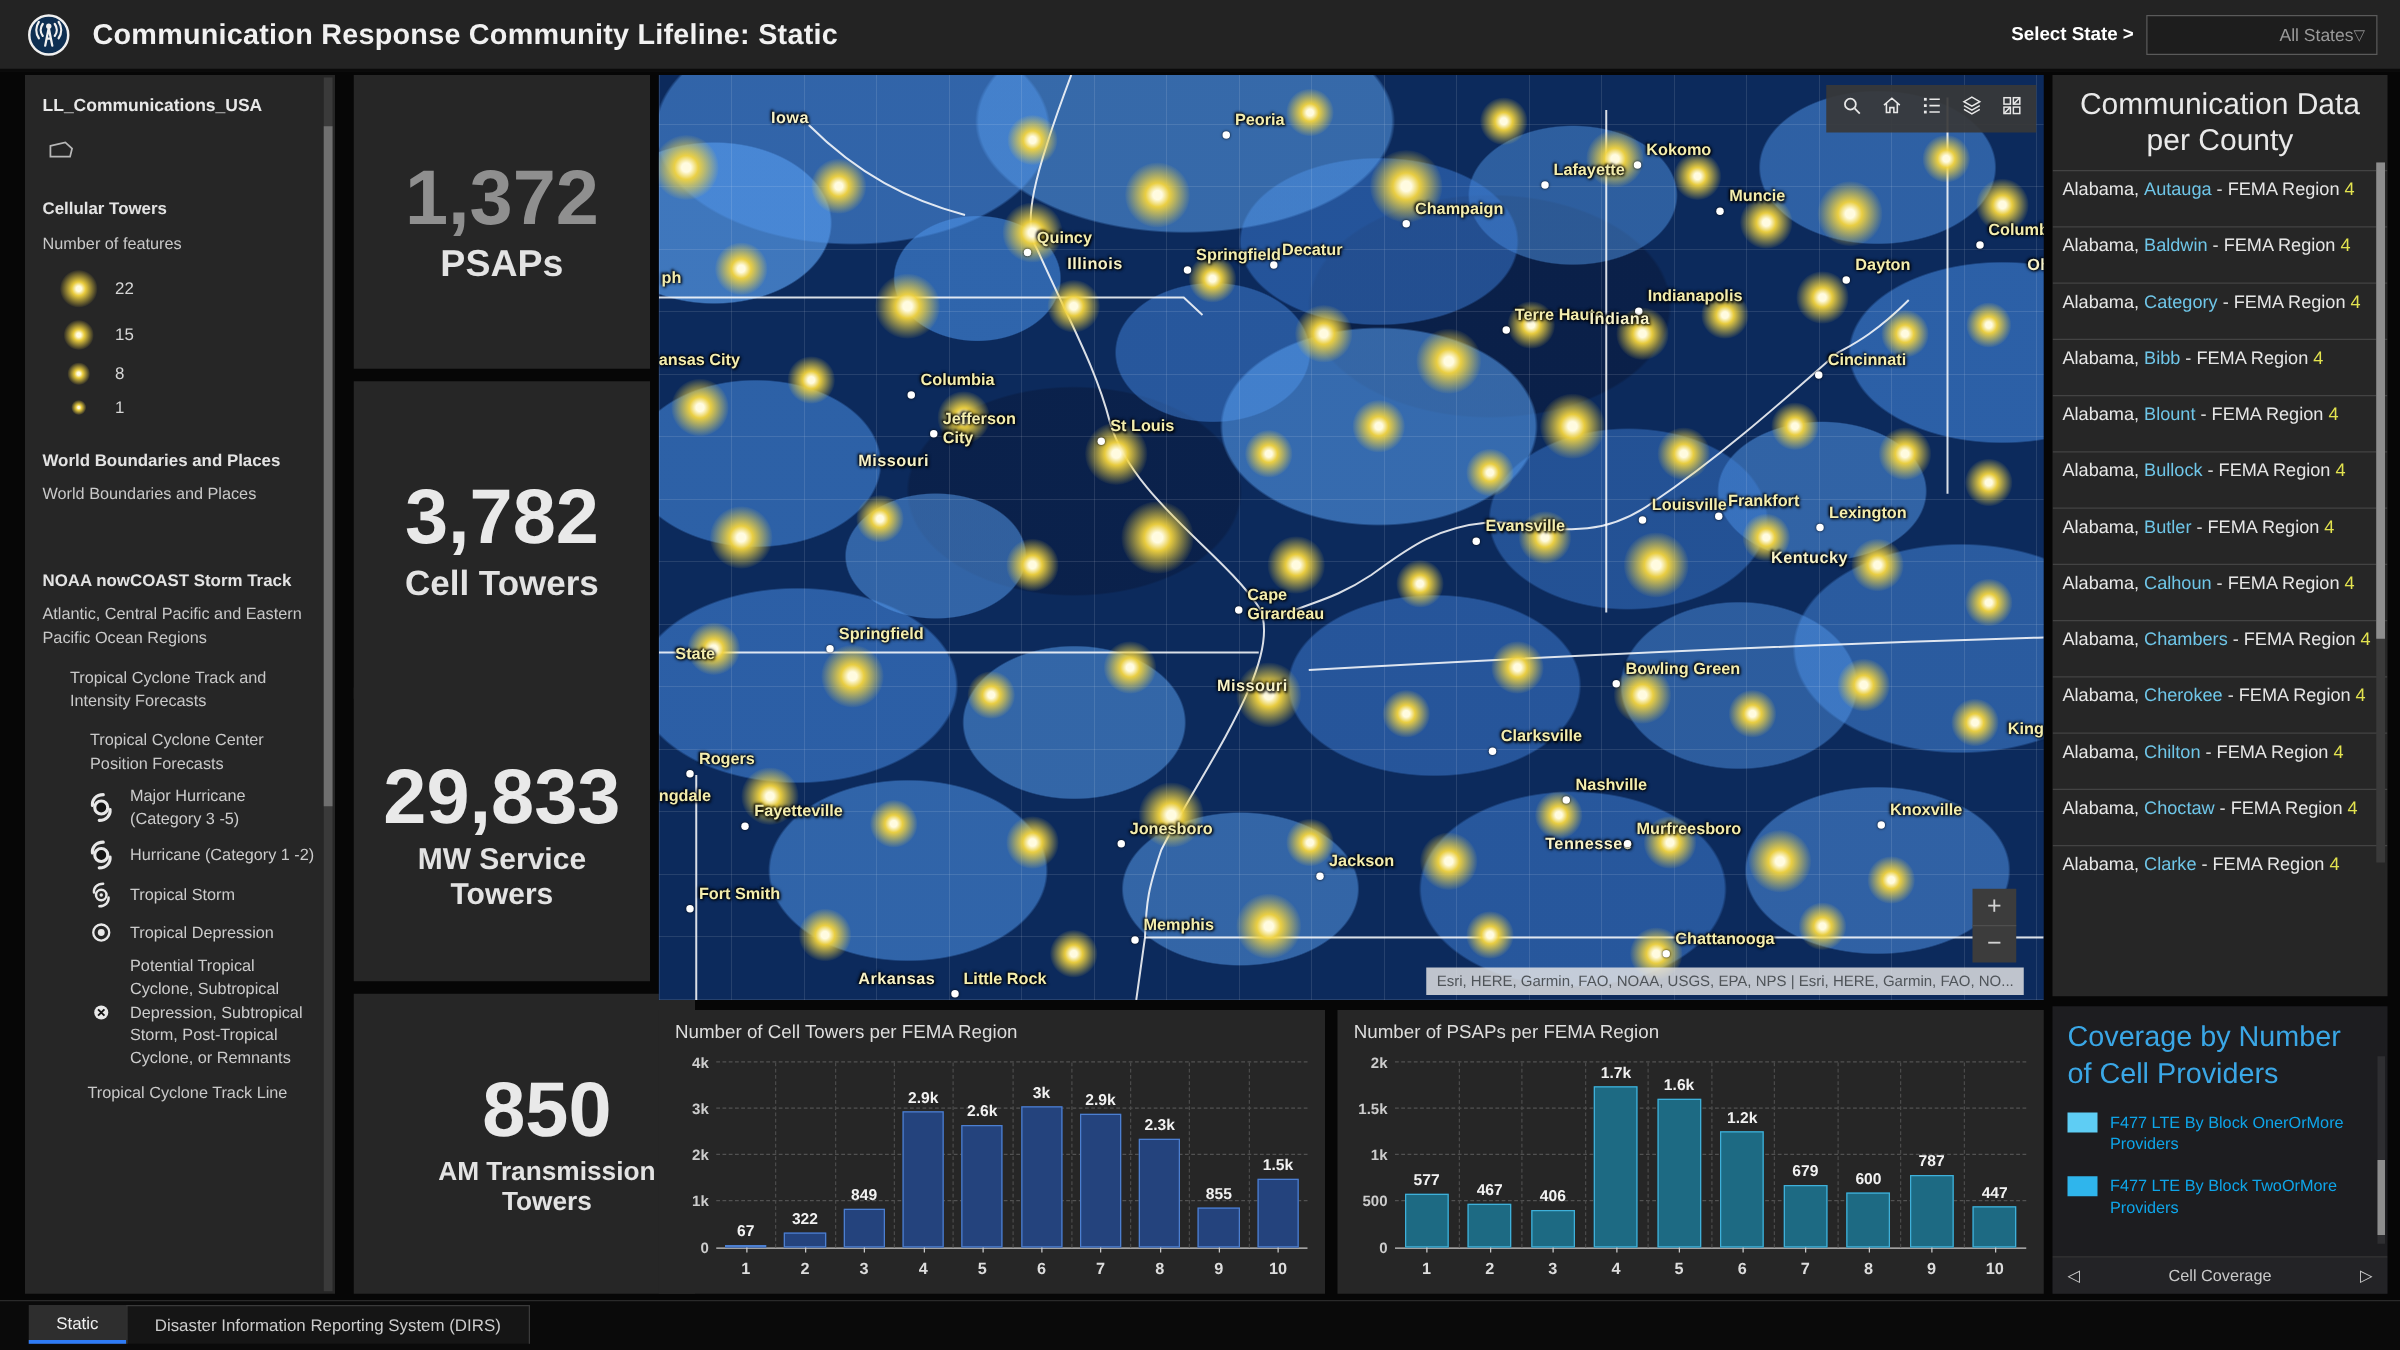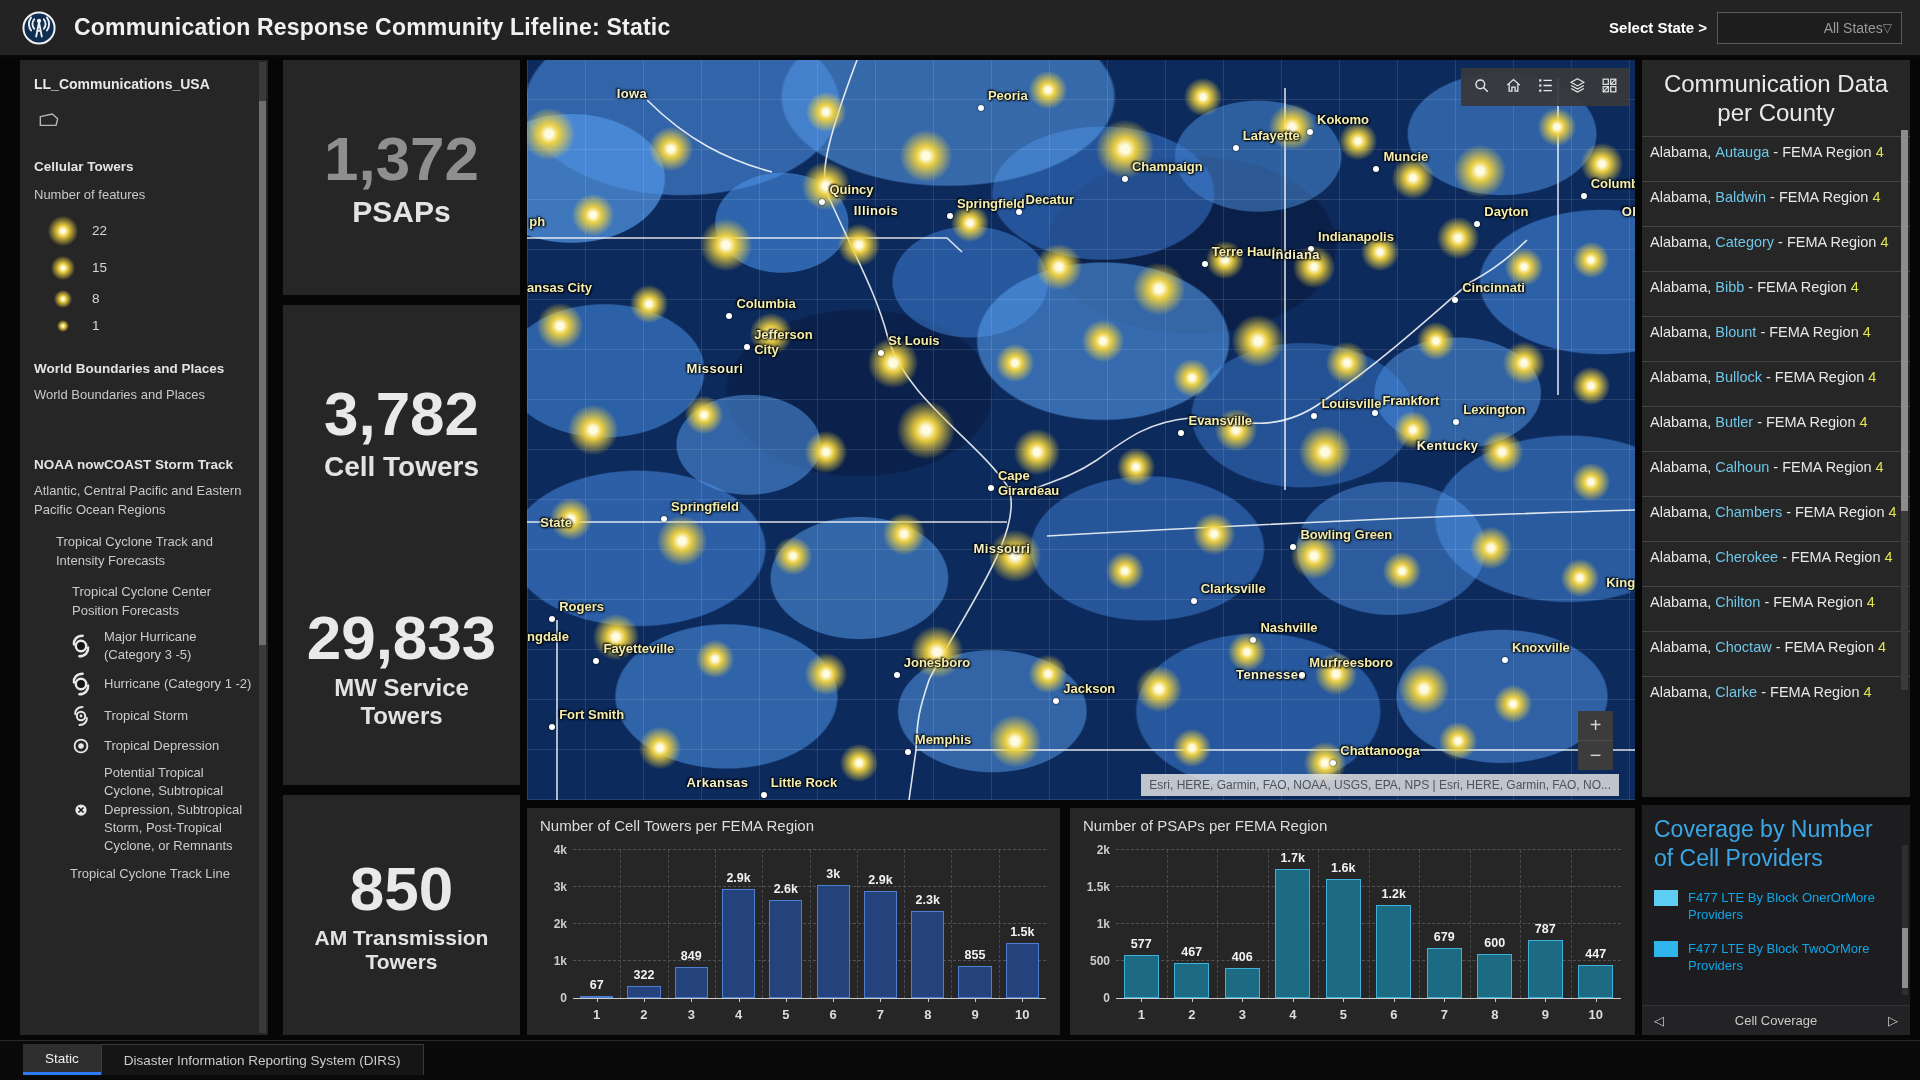--- a/index.html
+++ b/index.html
@@ -249,21 +249,21 @@
         <div class="kpi-label" style="font-size: 30px;">PSAPs</div>
       </div>
       <div class="kpi-card" style="top: 305px; height: 254px;">
         <div class="kpi-value" style="color: rgb(233, 233, 233);">3,782</div>
         <div class="kpi-label" style="font-size: 28px;">Cell Towers</div>
       </div>
       <div class="kpi-card" style="top: 550px; height: 235px;">
         <div class="kpi-value" style="color: rgb(233, 233, 233);">29,833</div>
         <div class="kpi-label" style="font-size: 24px;">MW Service Towers</div>
       </div>
-      <div class="kpi-card" style="top: 795px; height: 240px;">
+      <div class="kpi-card" style="top: 795px; height: 240px; padding-left: 36px;">
         <div class="kpi-value" style="color: rgb(233, 233, 233);">850</div>
         <div class="kpi-label" style="font-size: 21px;">AM Transmission Towers</div>
       </div>
     </div>
 
   <div id="map">
     <div id="map-patches"></div>
     <div id="map-grid"></div>
     <svg id="state-lines" viewBox="0 0 1108 740" preserveAspectRatio="none">
       <g fill="none" stroke="rgba(255,255,255,.85)" stroke-width="1.6">

